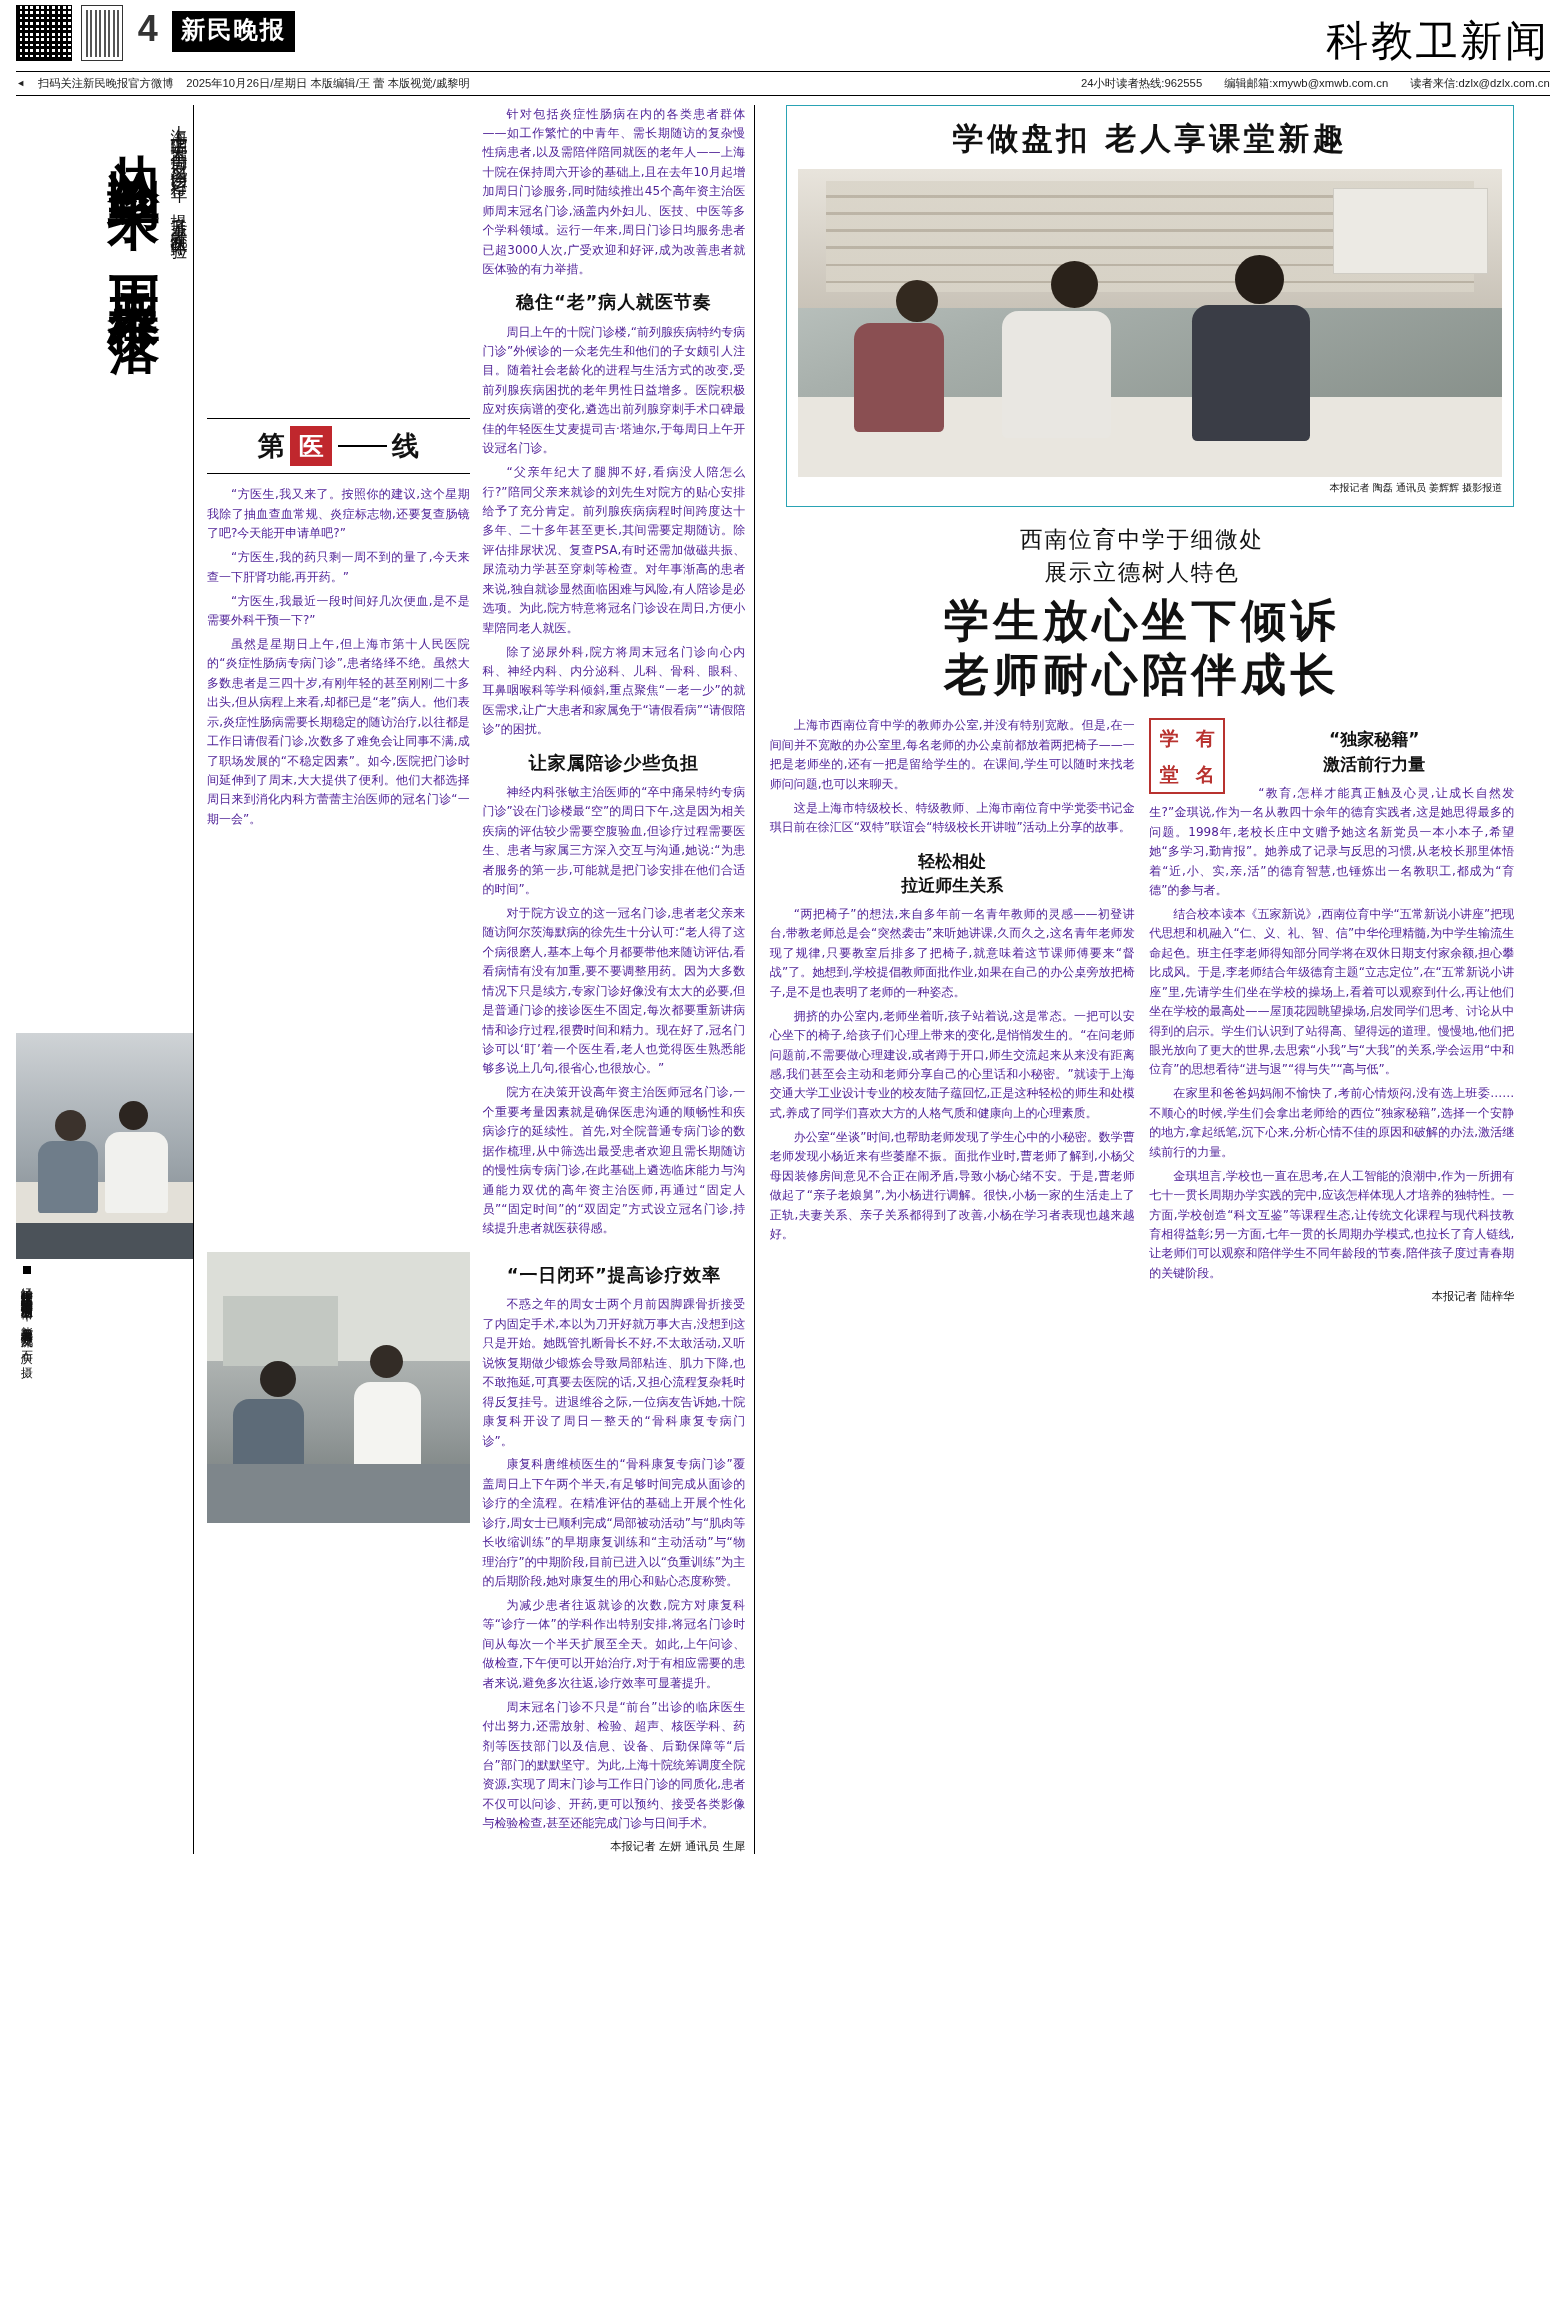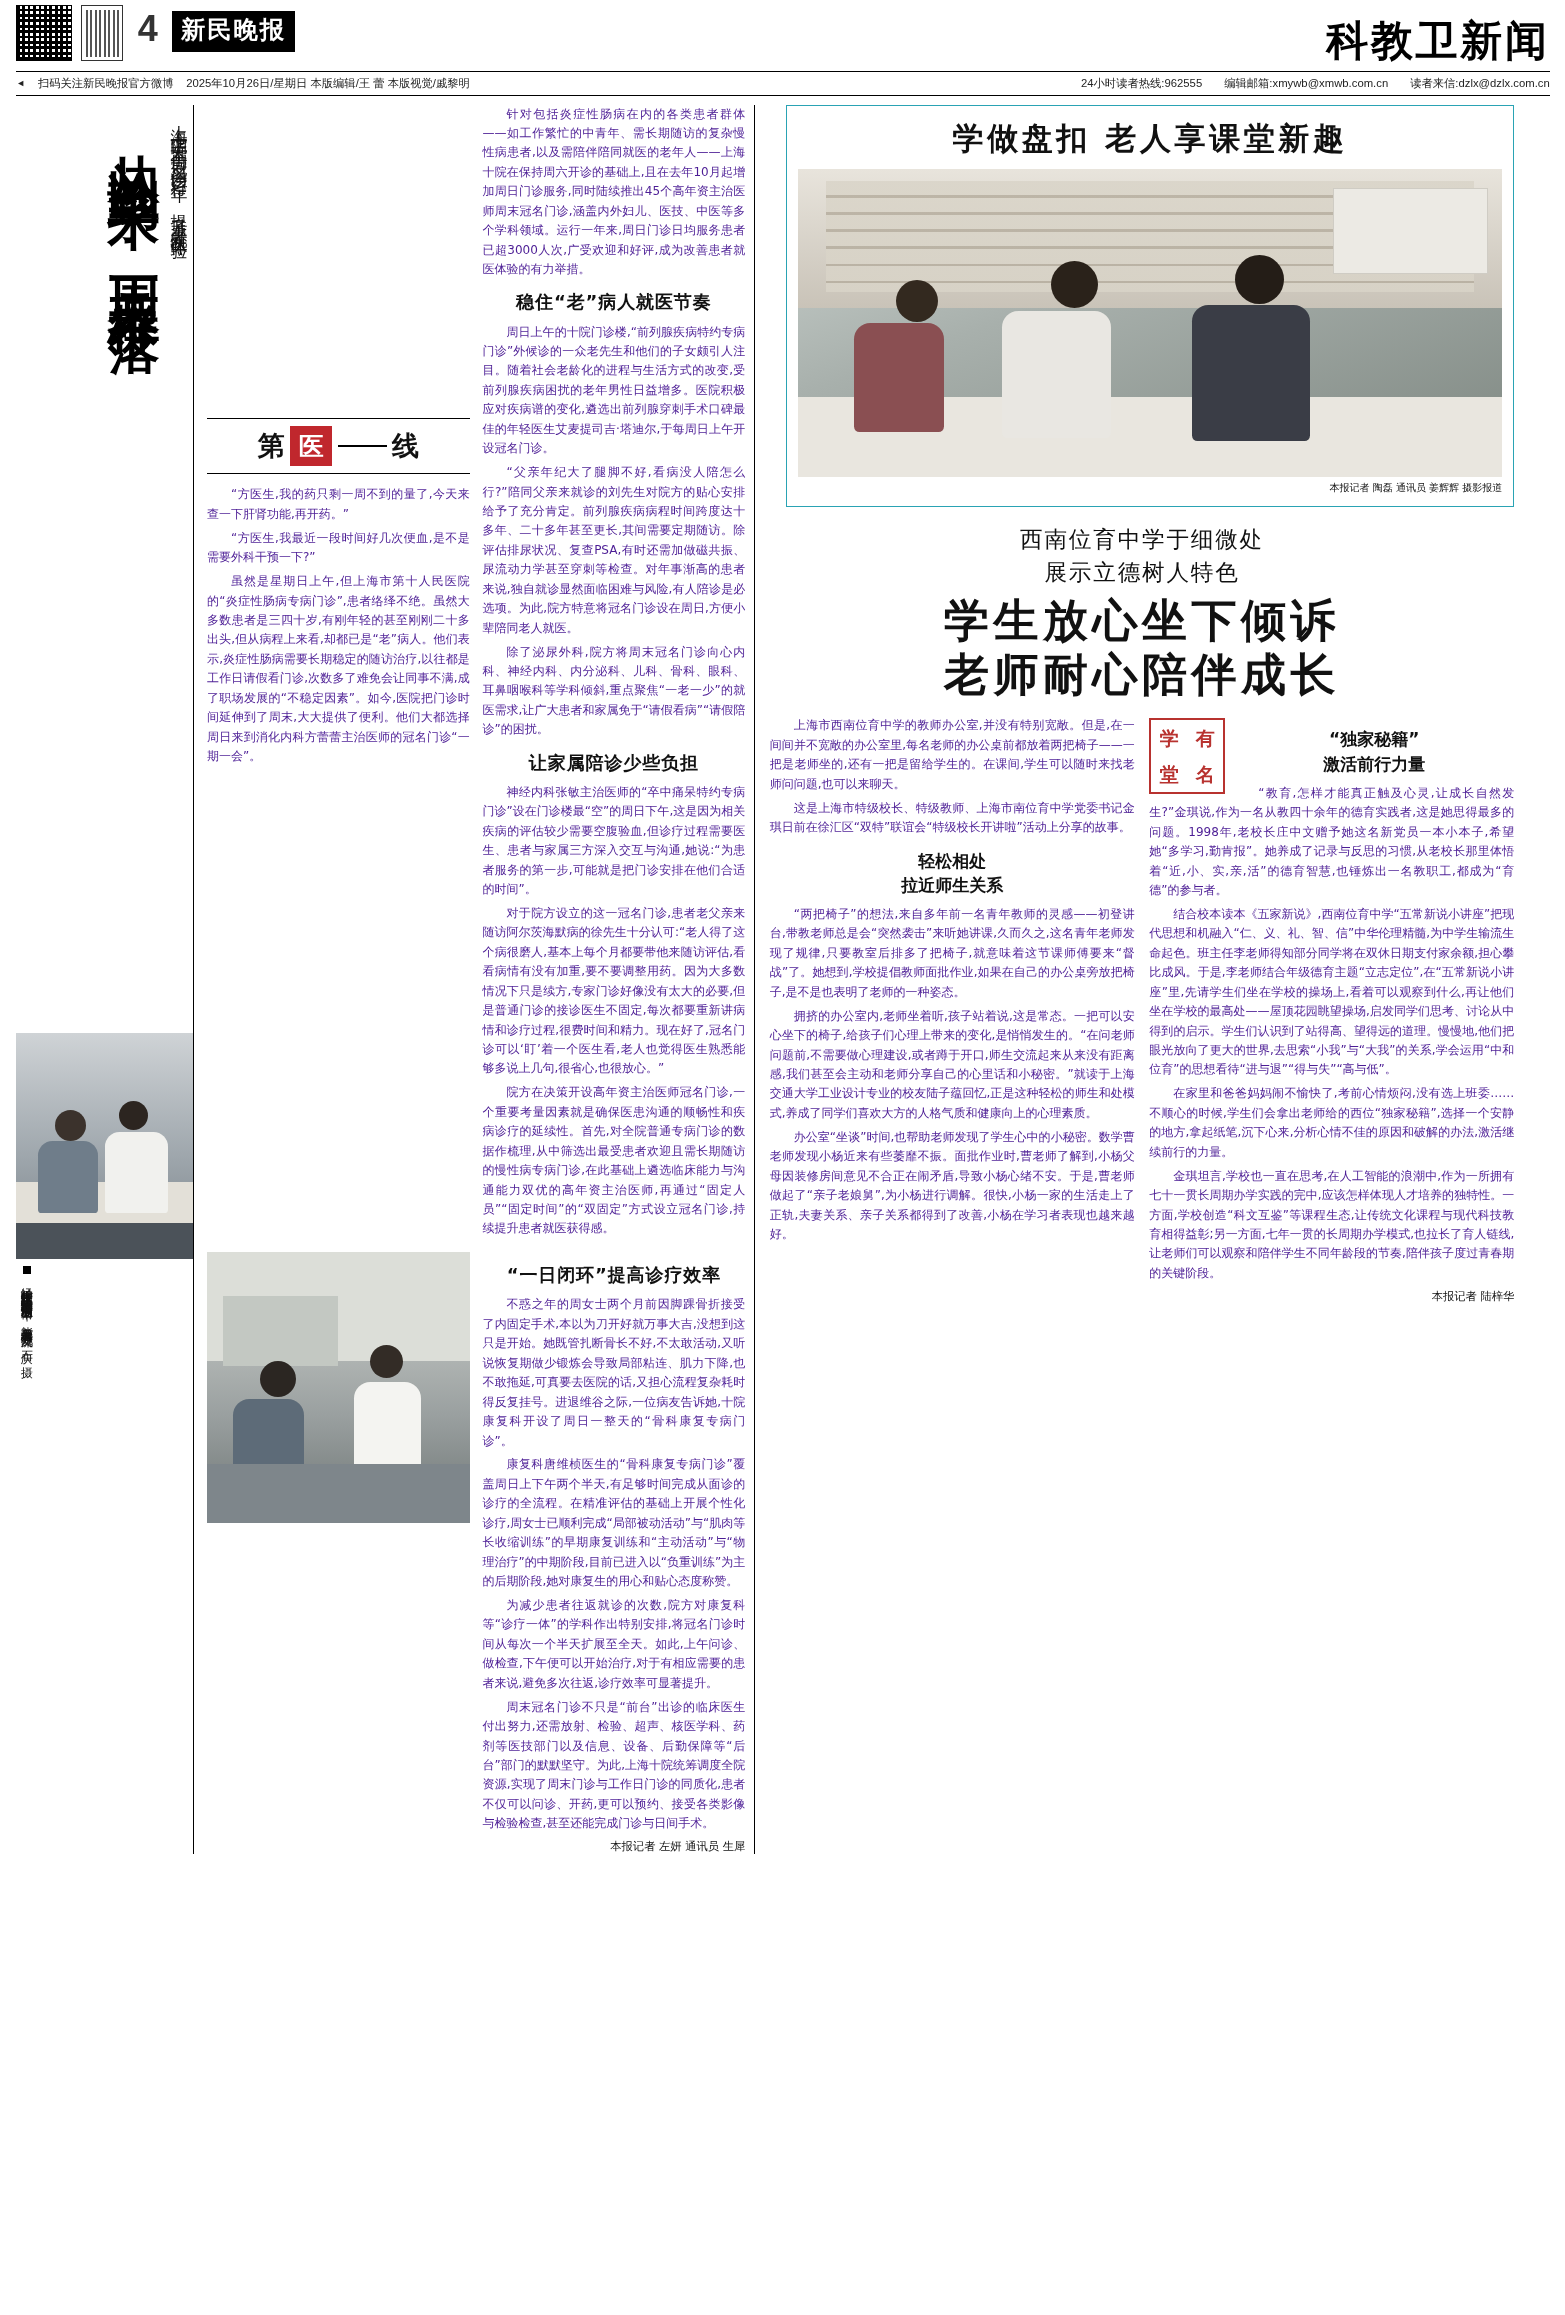--- a/index.html
+++ b/index.html
@@ -58,21 +58,21 @@
     background: #000;
     color: #fff;
     font-size: 24.4px;
     font-weight: bold;
     padding: 3.6px 9px 5.4px 9px;
     letter-spacing: 1.8px;
     font-family: "DejaVu Sans", sans-serif;
   }
   .section-title {
     font-size: 42px;
-    font-weight: bold;
+    font-weight: normal;
     letter-spacing: 2.7px;
     font-family: "DejaVu Sans", sans-serif;
     margin-top: 7.2px;
     color: #000;
   }
 
   .mh-rule {
     border-top: 1.8px solid #000;
     margin: 0 16.3px;
   }
@@ -371,20 +371,21 @@
 
       <div class="c">
         <div style="height:299px"></div>
         <div class="yixian">
           <span class="yx-char">第</span>
           <span class="yx-badge">医</span>
           <span class="yx-line"></span>
           <span class="yx-char">线</span>
         </div>
         <div class="qa">
+          <p class="body">“方医生,我又来了。按照你的建议,这个星期我除了抽血查血常规、炎症标志物,还要复查肠镜了吧?今天能开申请单吧?”</p>
           <p class="body">“方医生,我的药只剩一周不到的量了,今天来查一下肝肾功能,再开药。”</p>
           <p class="body">“方医生,我最近一段时间好几次便血,是不是需要外科干预一下?”</p>
           <p class="body">虽然是星期日上午,但上海市第十人民医院的“炎症性肠病专病门诊”,患者络绎不绝。虽然大多数患者是三四十岁,有刚年轻的甚至刚刚二十多出头,但从病程上来看,却都已是“老”病人。他们表示,炎症性肠病需要长期稳定的随访治疗,以往都是工作日请假看门诊,次数多了难免会让同事不满,成了职场发展的“不稳定因素”。如今,医院把门诊时间延伸到了周末,大大提供了便利。他们大都选择周日来到消化内科方蕾蕾主治医师的冠名门诊“一期一会”。</p>
         </div>
       </div>
 
       <div class="c">
         <p class="body">针对包括炎症性肠病在内的各类患者群体——如工作繁忙的中青年、需长期随访的复杂慢性病患者,以及需陪伴陪同就医的老年人——上海十院在保持周六开诊的基础上,且在去年10月起增加周日门诊服务,同时陆续推出45个高年资主治医师周末冠名门诊,涵盖内外妇儿、医技、中医等多个学科领域。运行一年来,周日门诊日均服务患者已超3000人次,广受欢迎和好评,成为改善患者就医体验的有力举措。</p>
         <h3 class="sub">稳住“老”病人就医节奏</h3>
         <p class="body">周日上午的十院门诊楼,“前列腺疾病特约专病门诊”外候诊的一众老先生和他们的子女颇引人注目。随着社会老龄化的进程与生活方式的改变,受前列腺疾病困扰的老年男性日益增多。医院积极应对疾病谱的变化,遴选出前列腺穿刺手术口碑最佳的年轻医生艾麦提司吉·塔迪尔,于每周日上午开设冠名门诊。</p>

